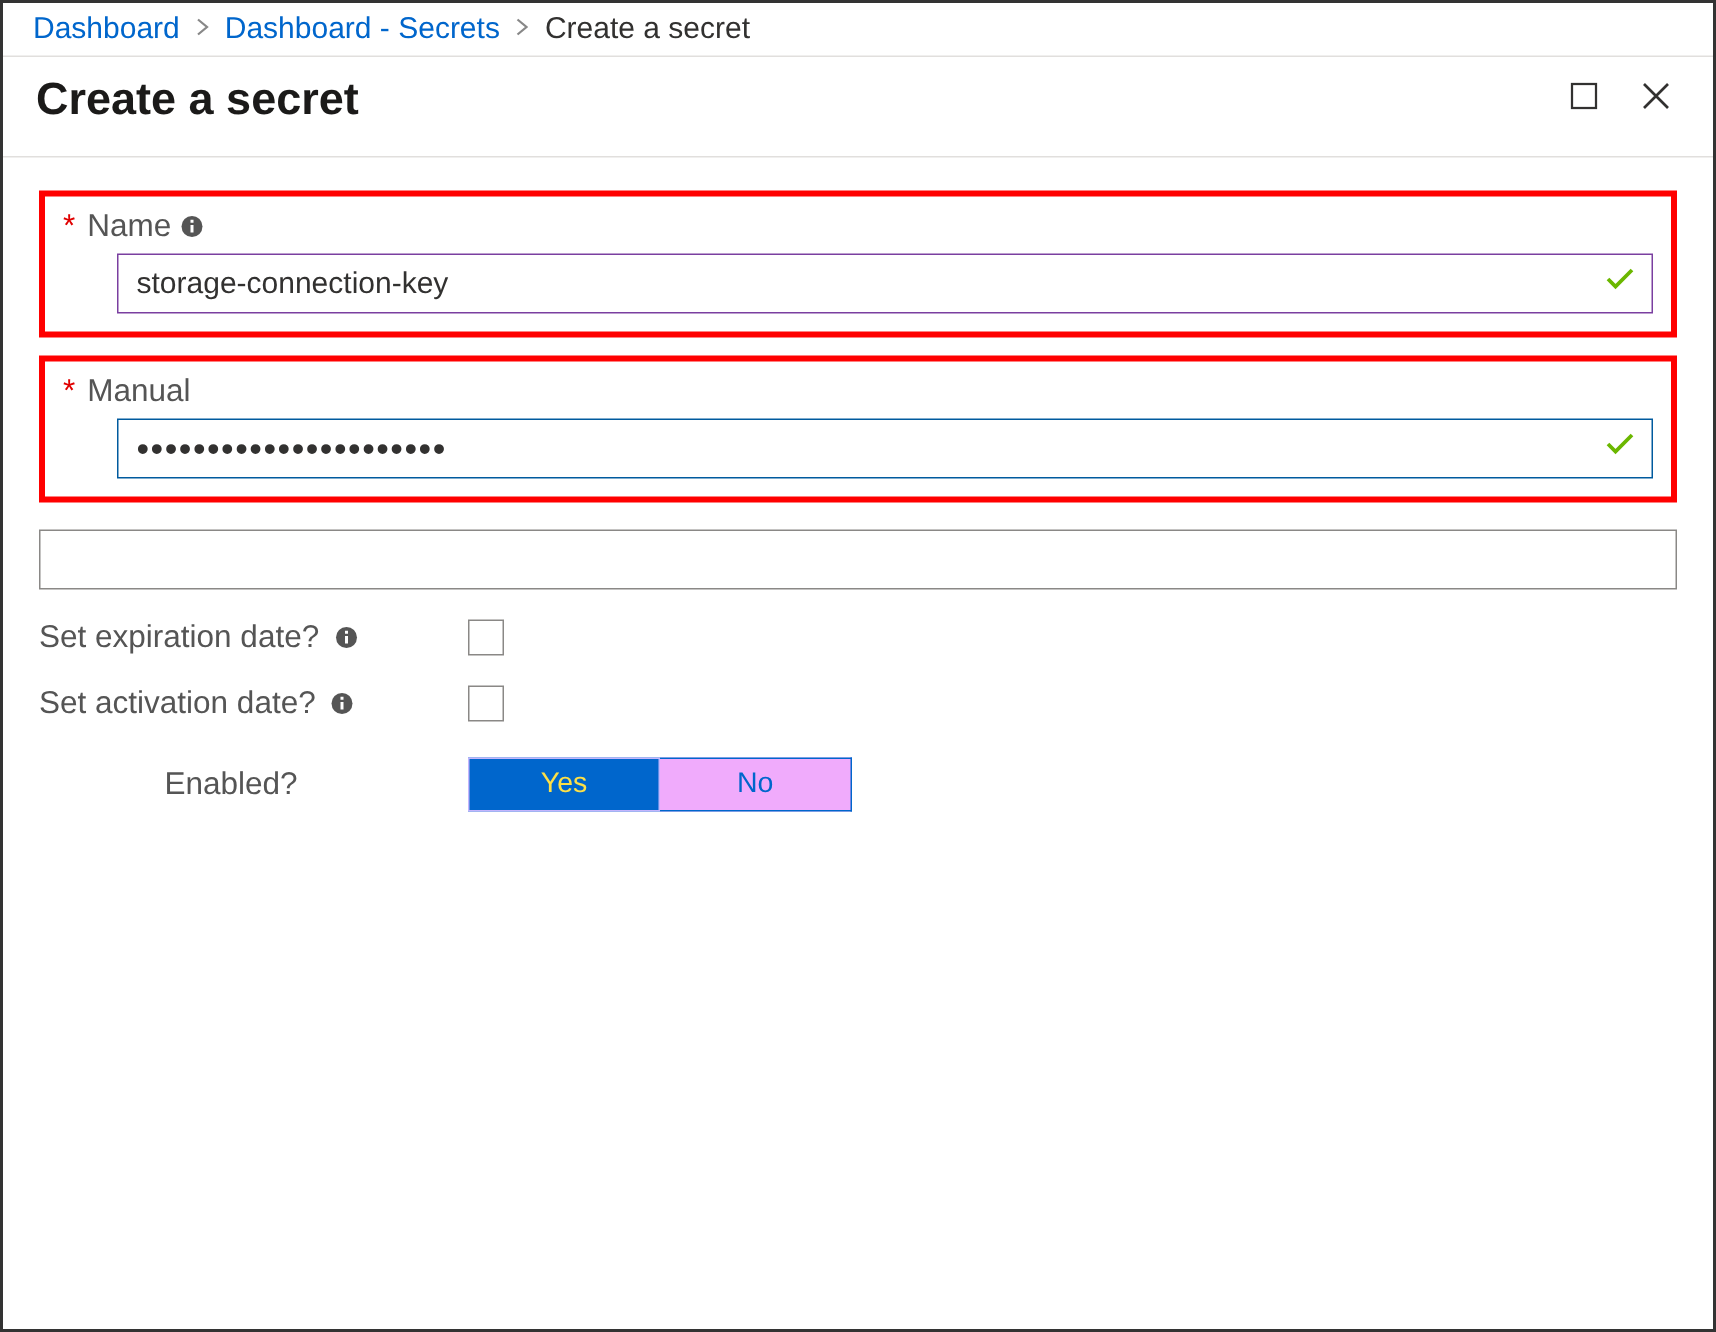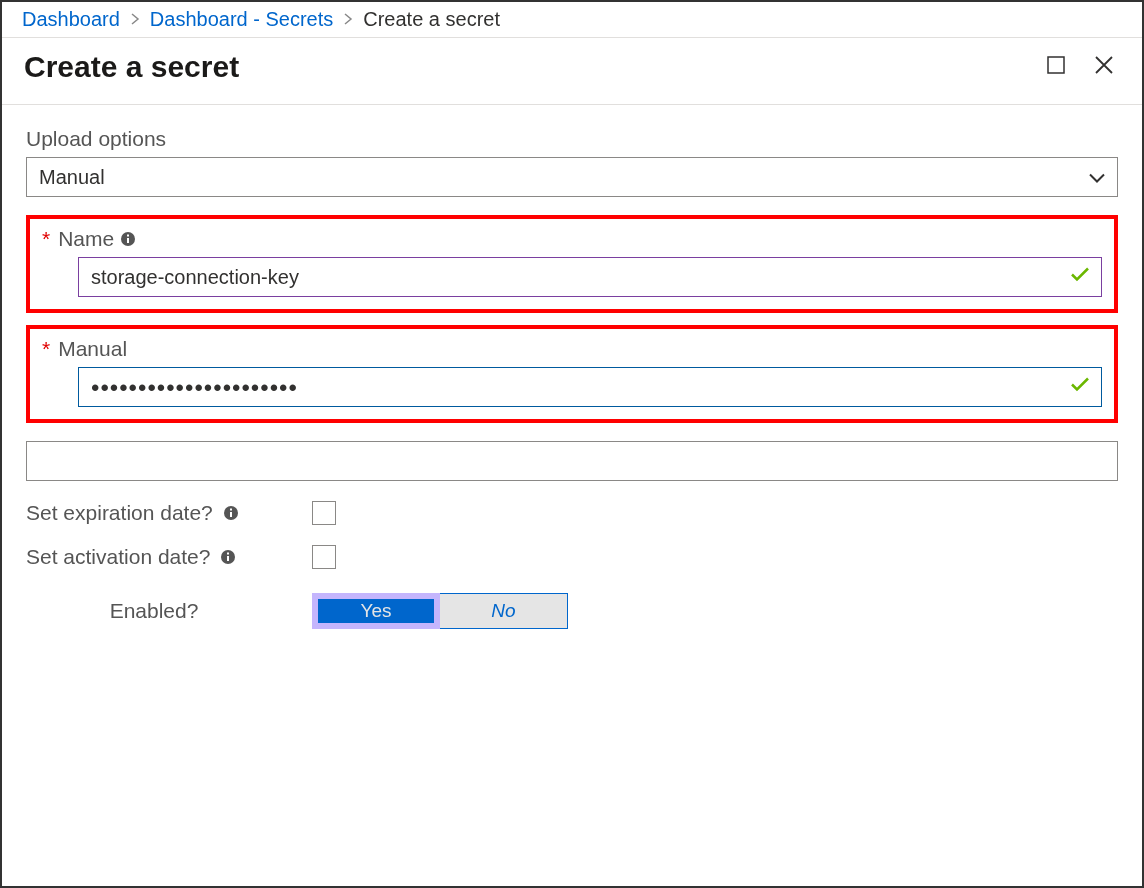--- a/index.html
+++ b/index.html
@@ -74,22 +74,22 @@
   .checkbox {
     width: 24px; height: 24px; border: 1px solid #8a8886; background: #fff; cursor: pointer;
   }
   .toggle-row { display: flex; align-items: center; gap: 30px; margin-top: 24px; }
   .toggle-label { font-size: 21px; color: #555; width: 256px; text-align: center; }
   .toggle-group { display: flex; }
   .toggle-btn {
     width: 128px; height: 36px; display: flex; align-items: center; justify-content: center;
     font-size: 19px; cursor: pointer; user-select: none;
   }
-  .toggle-yes { background: #0066cc; color: #e5e5e5; border: 6px solid #c4b5fd; font-weight: 400; }
-  .toggle-no { background: #e5e5e5; color: #0066cc; border: 1px solid #0066cc; border-left: none; font-style: italic; }
+  .toggle-yes { background: #0066cc; color: #fde047; border: 1px solid #c4b5fd; font-weight: 400; }
+  .toggle-no { background: #f0abfc; color: #0066cc; border: 1px solid #0066cc; border-left: none; }
   .pwd-dots { letter-spacing: 1px; font-size: 24px; line-height: 40px; }
 </style>
 </head>
 <body>
 
 <div class="breadcrumb">
   <a class="breadcrumb-link">Dashboard</a>
   <span class="breadcrumb-sep">
     <svg width="10" height="12" viewBox="0 0 10 12">
         <path d="M2 1 L8 6 L2 11" stroke="#888" stroke-width="1.5" fill="none"></path>
@@ -115,31 +115,20 @@
     <span class="header-icon">
       <svg width="20" height="20" viewBox="0 0 20 20">
           <path d="M2 2 L18 18 M18 2 L2 18" stroke="#323130" stroke-width="1.8"></path>
         </svg>
     </span>
   </div>
 </div>
 
 <div class="form">
 
-  <div class="field-group">
-    <div class="field-label">Upload options</div>
-    <div class="select-wrap">
-      <input class="select" readonly="" value="Manual" style="">
-      <span class="select-chevron">
-        <svg width="18" height="12" viewBox="0 0 18 12">
-            <path d="M2 3 L9 10 L16 3" stroke="#323130" stroke-width="2" fill="none"></path>
-          </svg>
-      </span>
-    </div>
-  </div>
 
   <div class="highlight-box">
     <div class="field-label">
       <span class="req-star">*</span>
       <span>Name</span>
       <span class="info-icon">
         <svg width="16" height="16" viewBox="0 0 16 16">
             <circle cx="8" cy="8" r="7" fill="#555"></circle>
             <rect x="7" y="7" width="2" height="5" fill="#fff"></rect>
             <rect x="7" y="3.5" width="2" height="2" fill="#fff"></rect>

